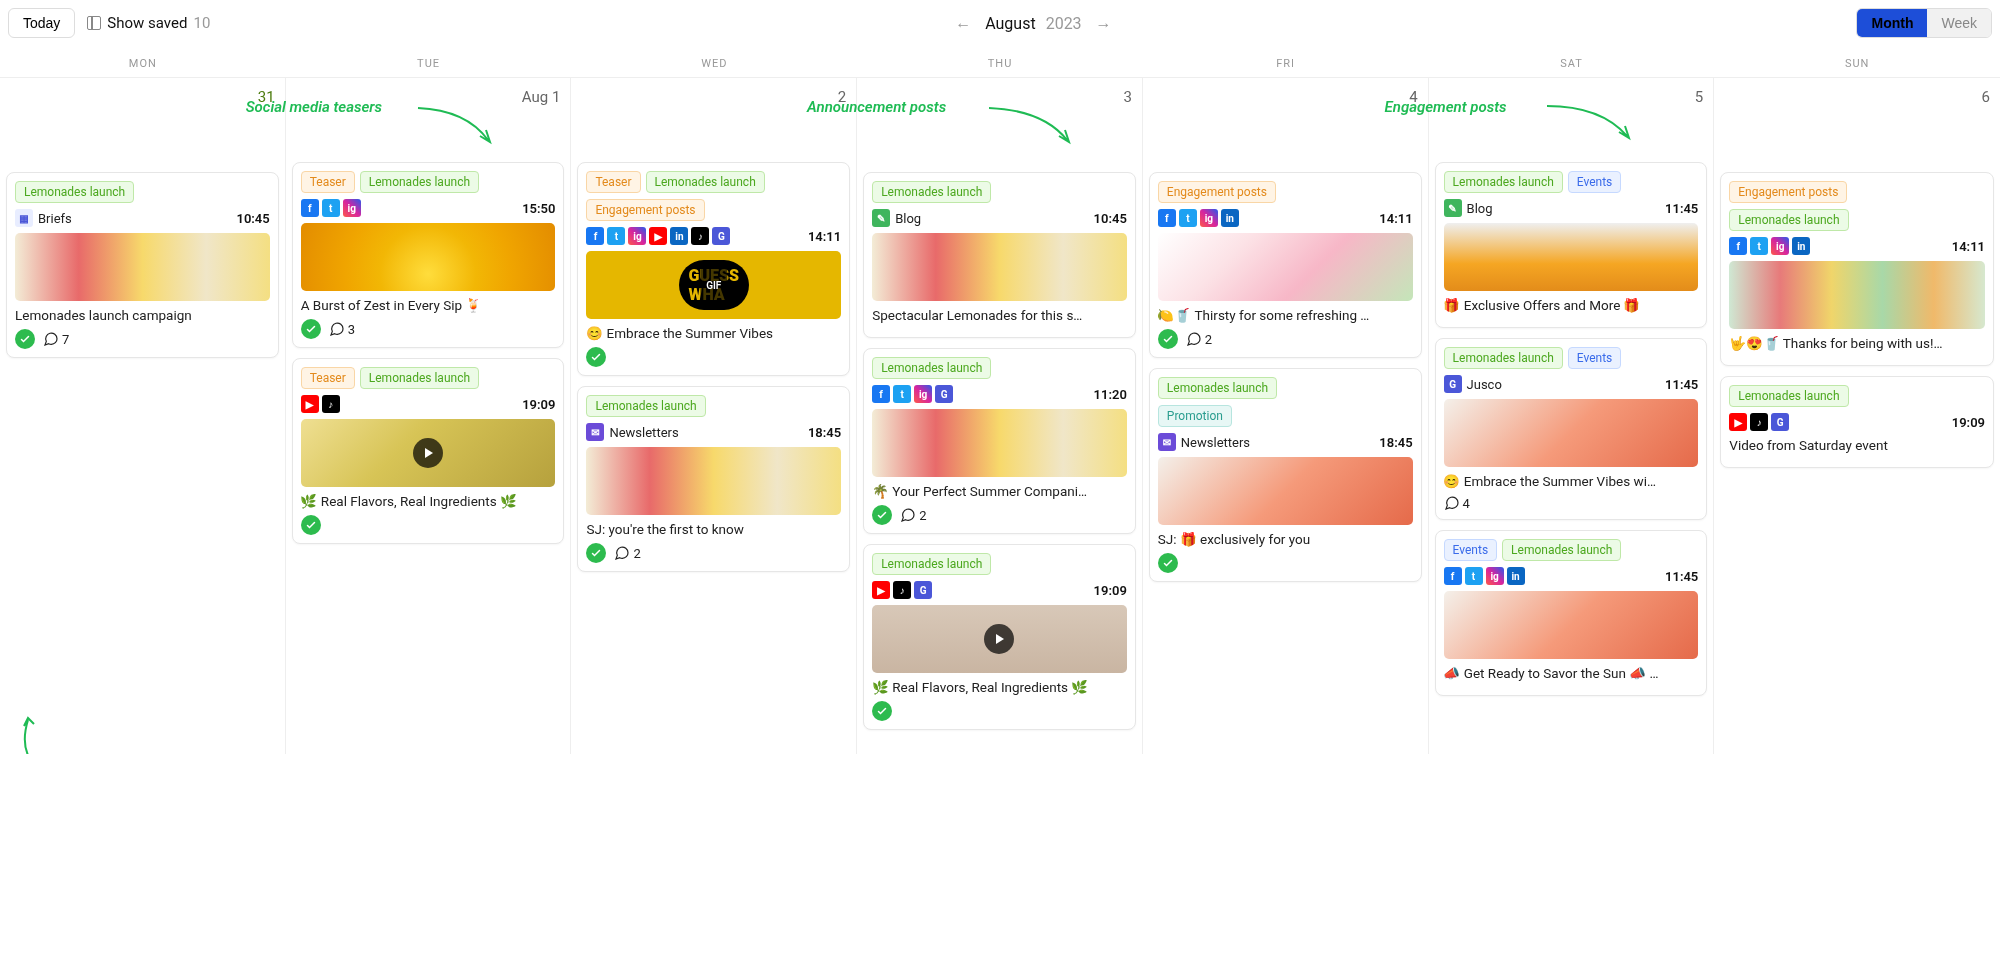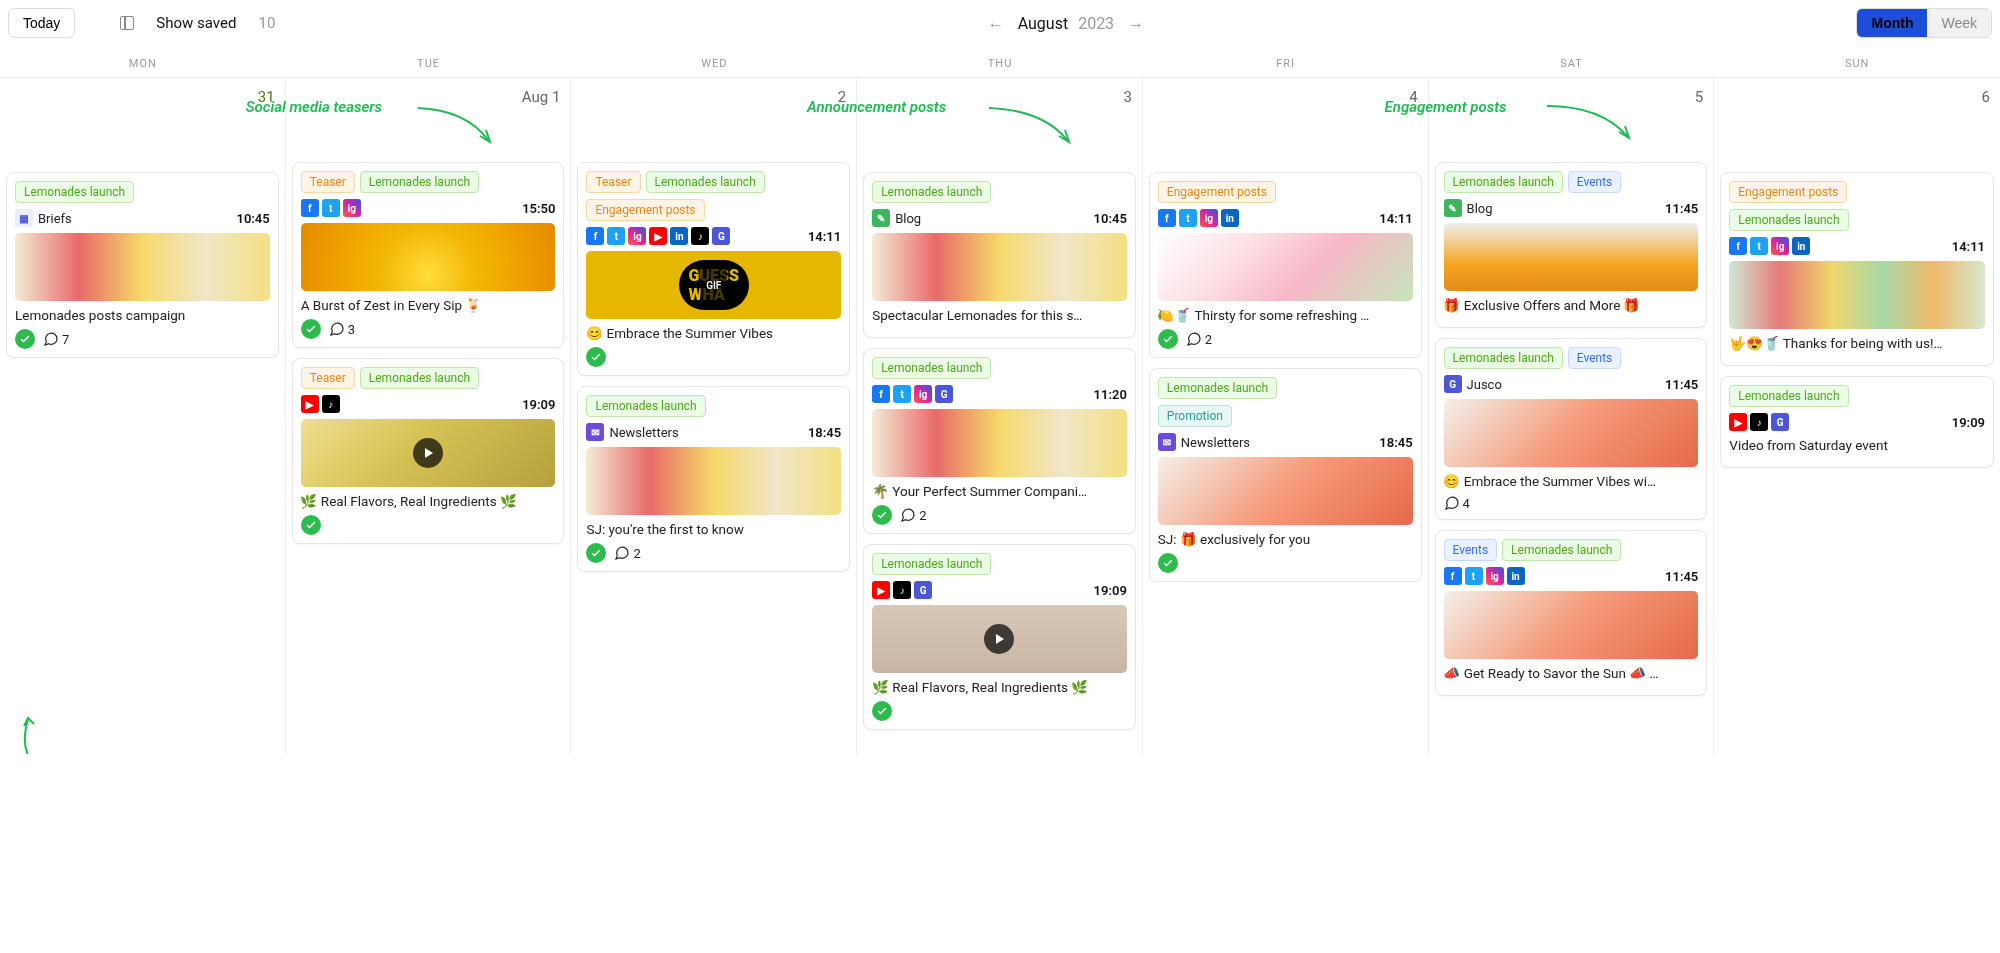--- a/index.html
+++ b/index.html
@@ -1,20 +1,20 @@
 <!DOCTYPE html>
 <html><head>
 <meta charset="utf-8">
 <style>
 * { margin:0; padding:0; box-sizing:border-box; }
 body { font-family:-apple-system,BlinkMacSystemFont,"Segoe UI",Roboto,sans-serif; font-size:13px; color:#111; background:#fff; }
 
 .topbar { display:flex; align-items:center; padding:8px 8px 12px; gap:12px; }
 .btn-today { border:1px solid #ddd; border-radius:6px; padding:6px 14px; background:#fff; font-size:14px; cursor:pointer; }
-.show-saved { display:flex; align-items:center; gap:22px; font-size:15px; cursor:pointer;margin-left:33px; }
+.show-saved { display:flex; align-items:center; gap:6px; font-size:15px; cursor:pointer; }
 .show-saved .count { color:#999; }
 .center-date { flex:1; display:flex; justify-content:center; align-items:center; gap:10px; font-size:16px; }
 .center-date .year { color:#999; }
 .arrow-btn { width:24px; height:24px; border:none; background:none; cursor:pointer; color:#999; font-size:16px; display:flex; align-items:center; justify-content:center; }
 .view-toggle { display:flex; border:1px solid #ddd; border-radius:6px; overflow:hidden; }
 .view-toggle button { border:none; padding:6px 14px; font-size:14px; cursor:pointer; }
 .view-toggle .active { background:#1d4ed8;font-weight:bold; }
 .view-toggle .inactive { background:#f1f1f1; color:#888; }
 
 .days-header { display:grid; grid-template-columns:repeat(7,1fr); border-bottom:1px solid #eee; }
@@ -120,21 +120,21 @@
           <span class="tag green">Lemonades launch</span>
         </div>
     <div class="meta-row">
       <div class="meta-left">
             <span class="ic doc">▦</span>
             <span class="type-label">Briefs</span>
           </div>
       <span class="time">10:45</span>
     </div>
     <div class="thumb lemonadesrow"></div>
-    <div class="title">Lemonades posts campaign</div>
+    <div class="title">Lemonades launch campaign</div>
     <div class="status-row">
       <span class="check">
             <svg viewBox="0 0 24 24">
               <path d="M5 13l4 4L19 7" stroke="#fff" stroke-width="3" fill="none" stroke-linecap="round"></path>
             </svg>
           </span>
       <span class="comments">
             <svg viewBox="0 0 24 24">
               <path d="M21 11.5a8.38 8.38 0 01-8.5 8.5 8.5 8.5 0 01-4-.95L3 21l1.95-5.5A8.5 8.5 0 1121 11.5z" stroke="#222" stroke-width="1.8" fill="none"></path>
             </svg>

